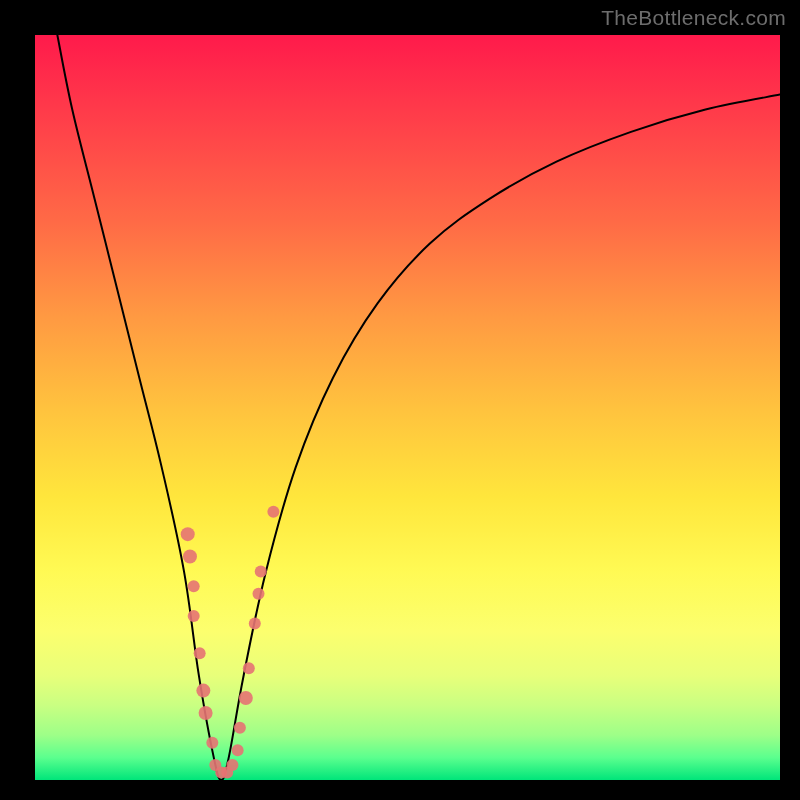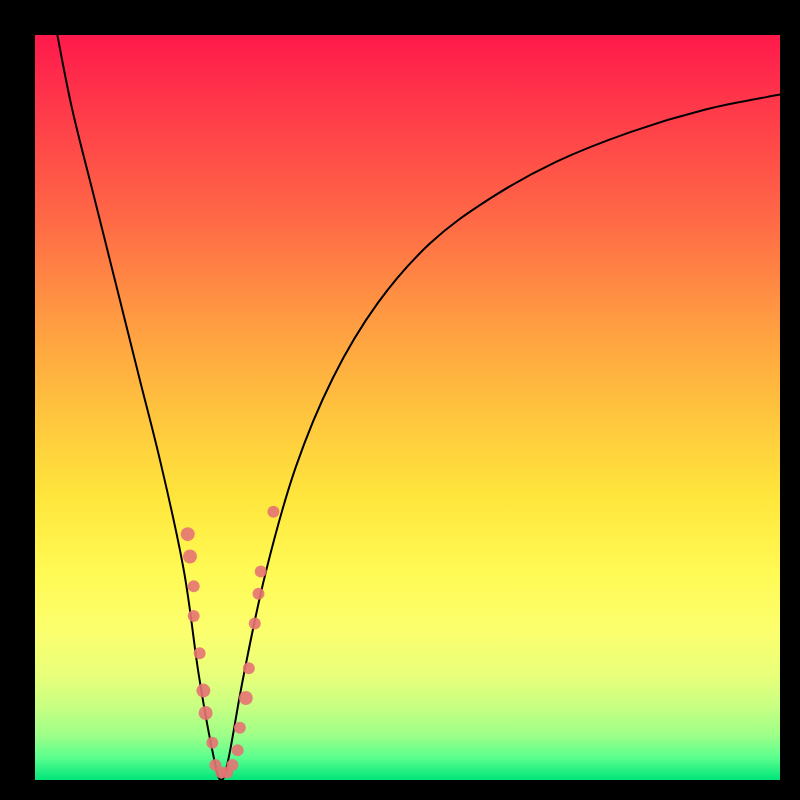--- a/index.html
+++ b/index.html
@@ -101,13 +101,14 @@
           <circle cx="210.835" cy="663.05" r="7" class="dot"></circle>
           <circle cx="213.81499999999997" cy="633.25" r="6" class="dot"></circle>
           <circle cx="219.77499999999998" cy="588.55" r="6" class="dot"></circle>
           <circle cx="223.5" cy="558.75" r="6" class="dot"></circle>
           <circle cx="225.73499999999999" cy="536.4" r="6" class="dot"></circle>
           <circle cx="238.4" cy="476.8" r="6" class="dot"></circle>
         </g>
     </svg>
   </div>
 
+  <div class="watermark">TheBottleneck.com</div>
 </div>
 
 </body></html>

